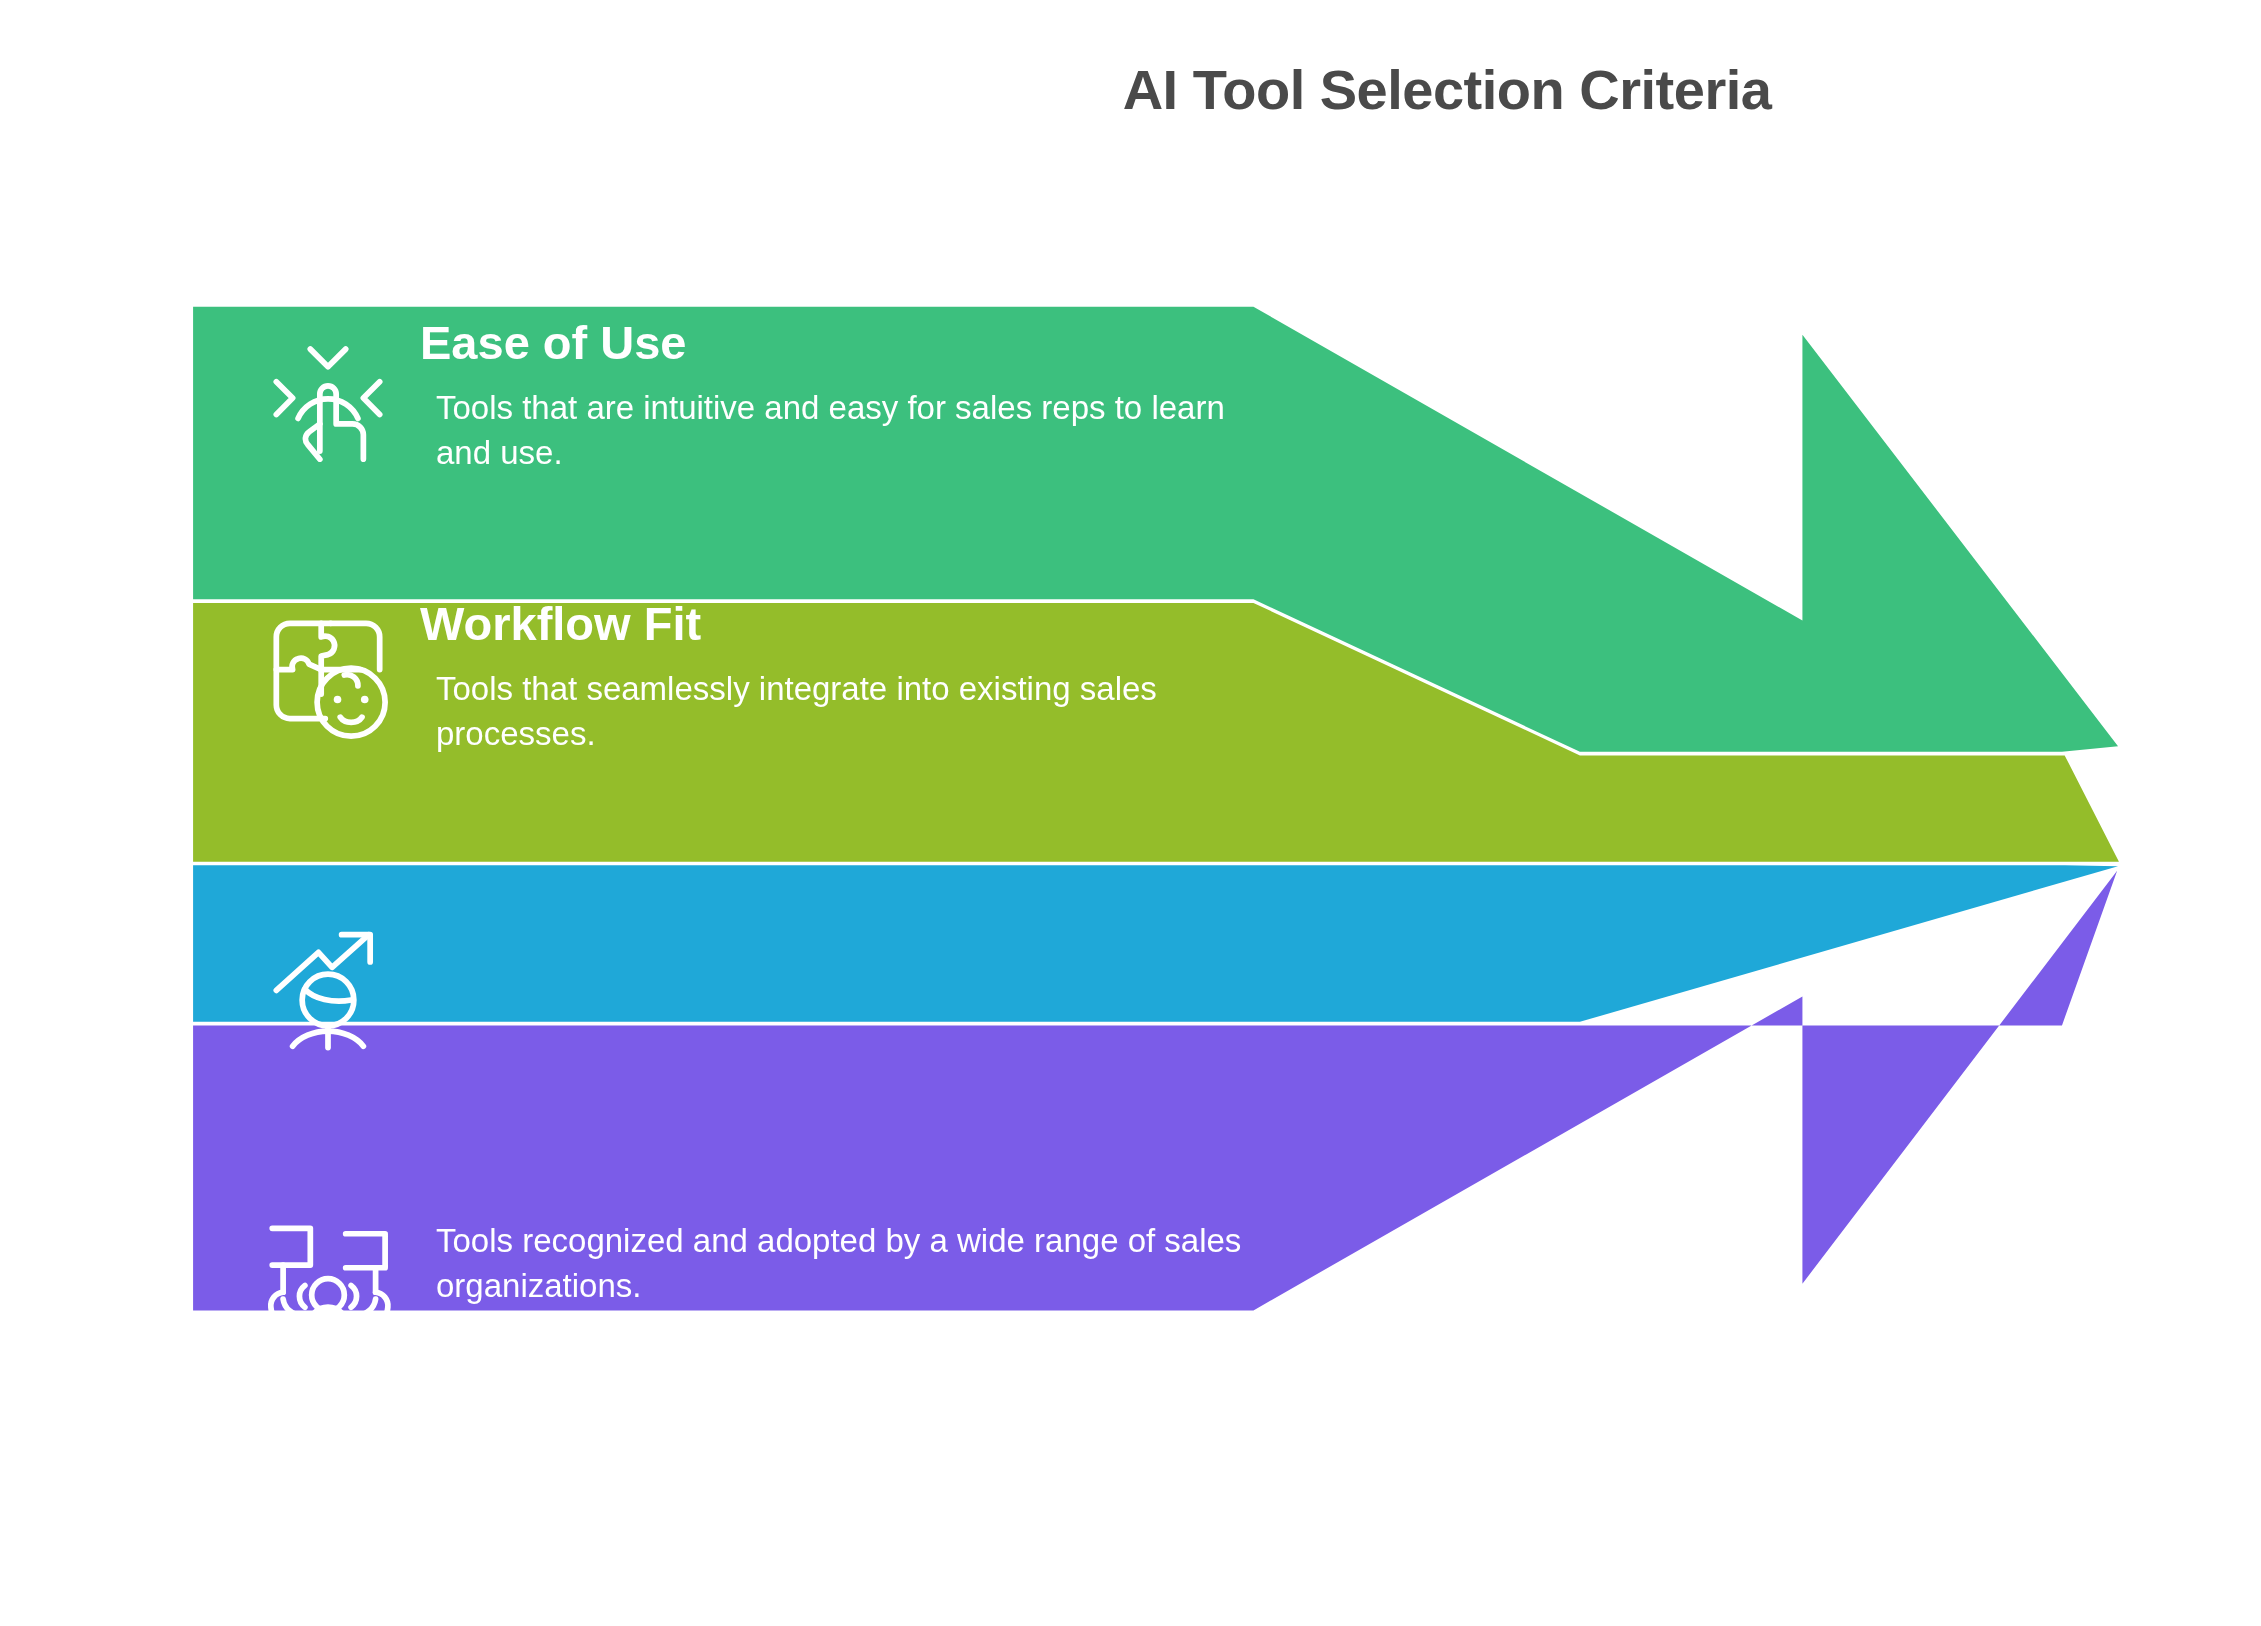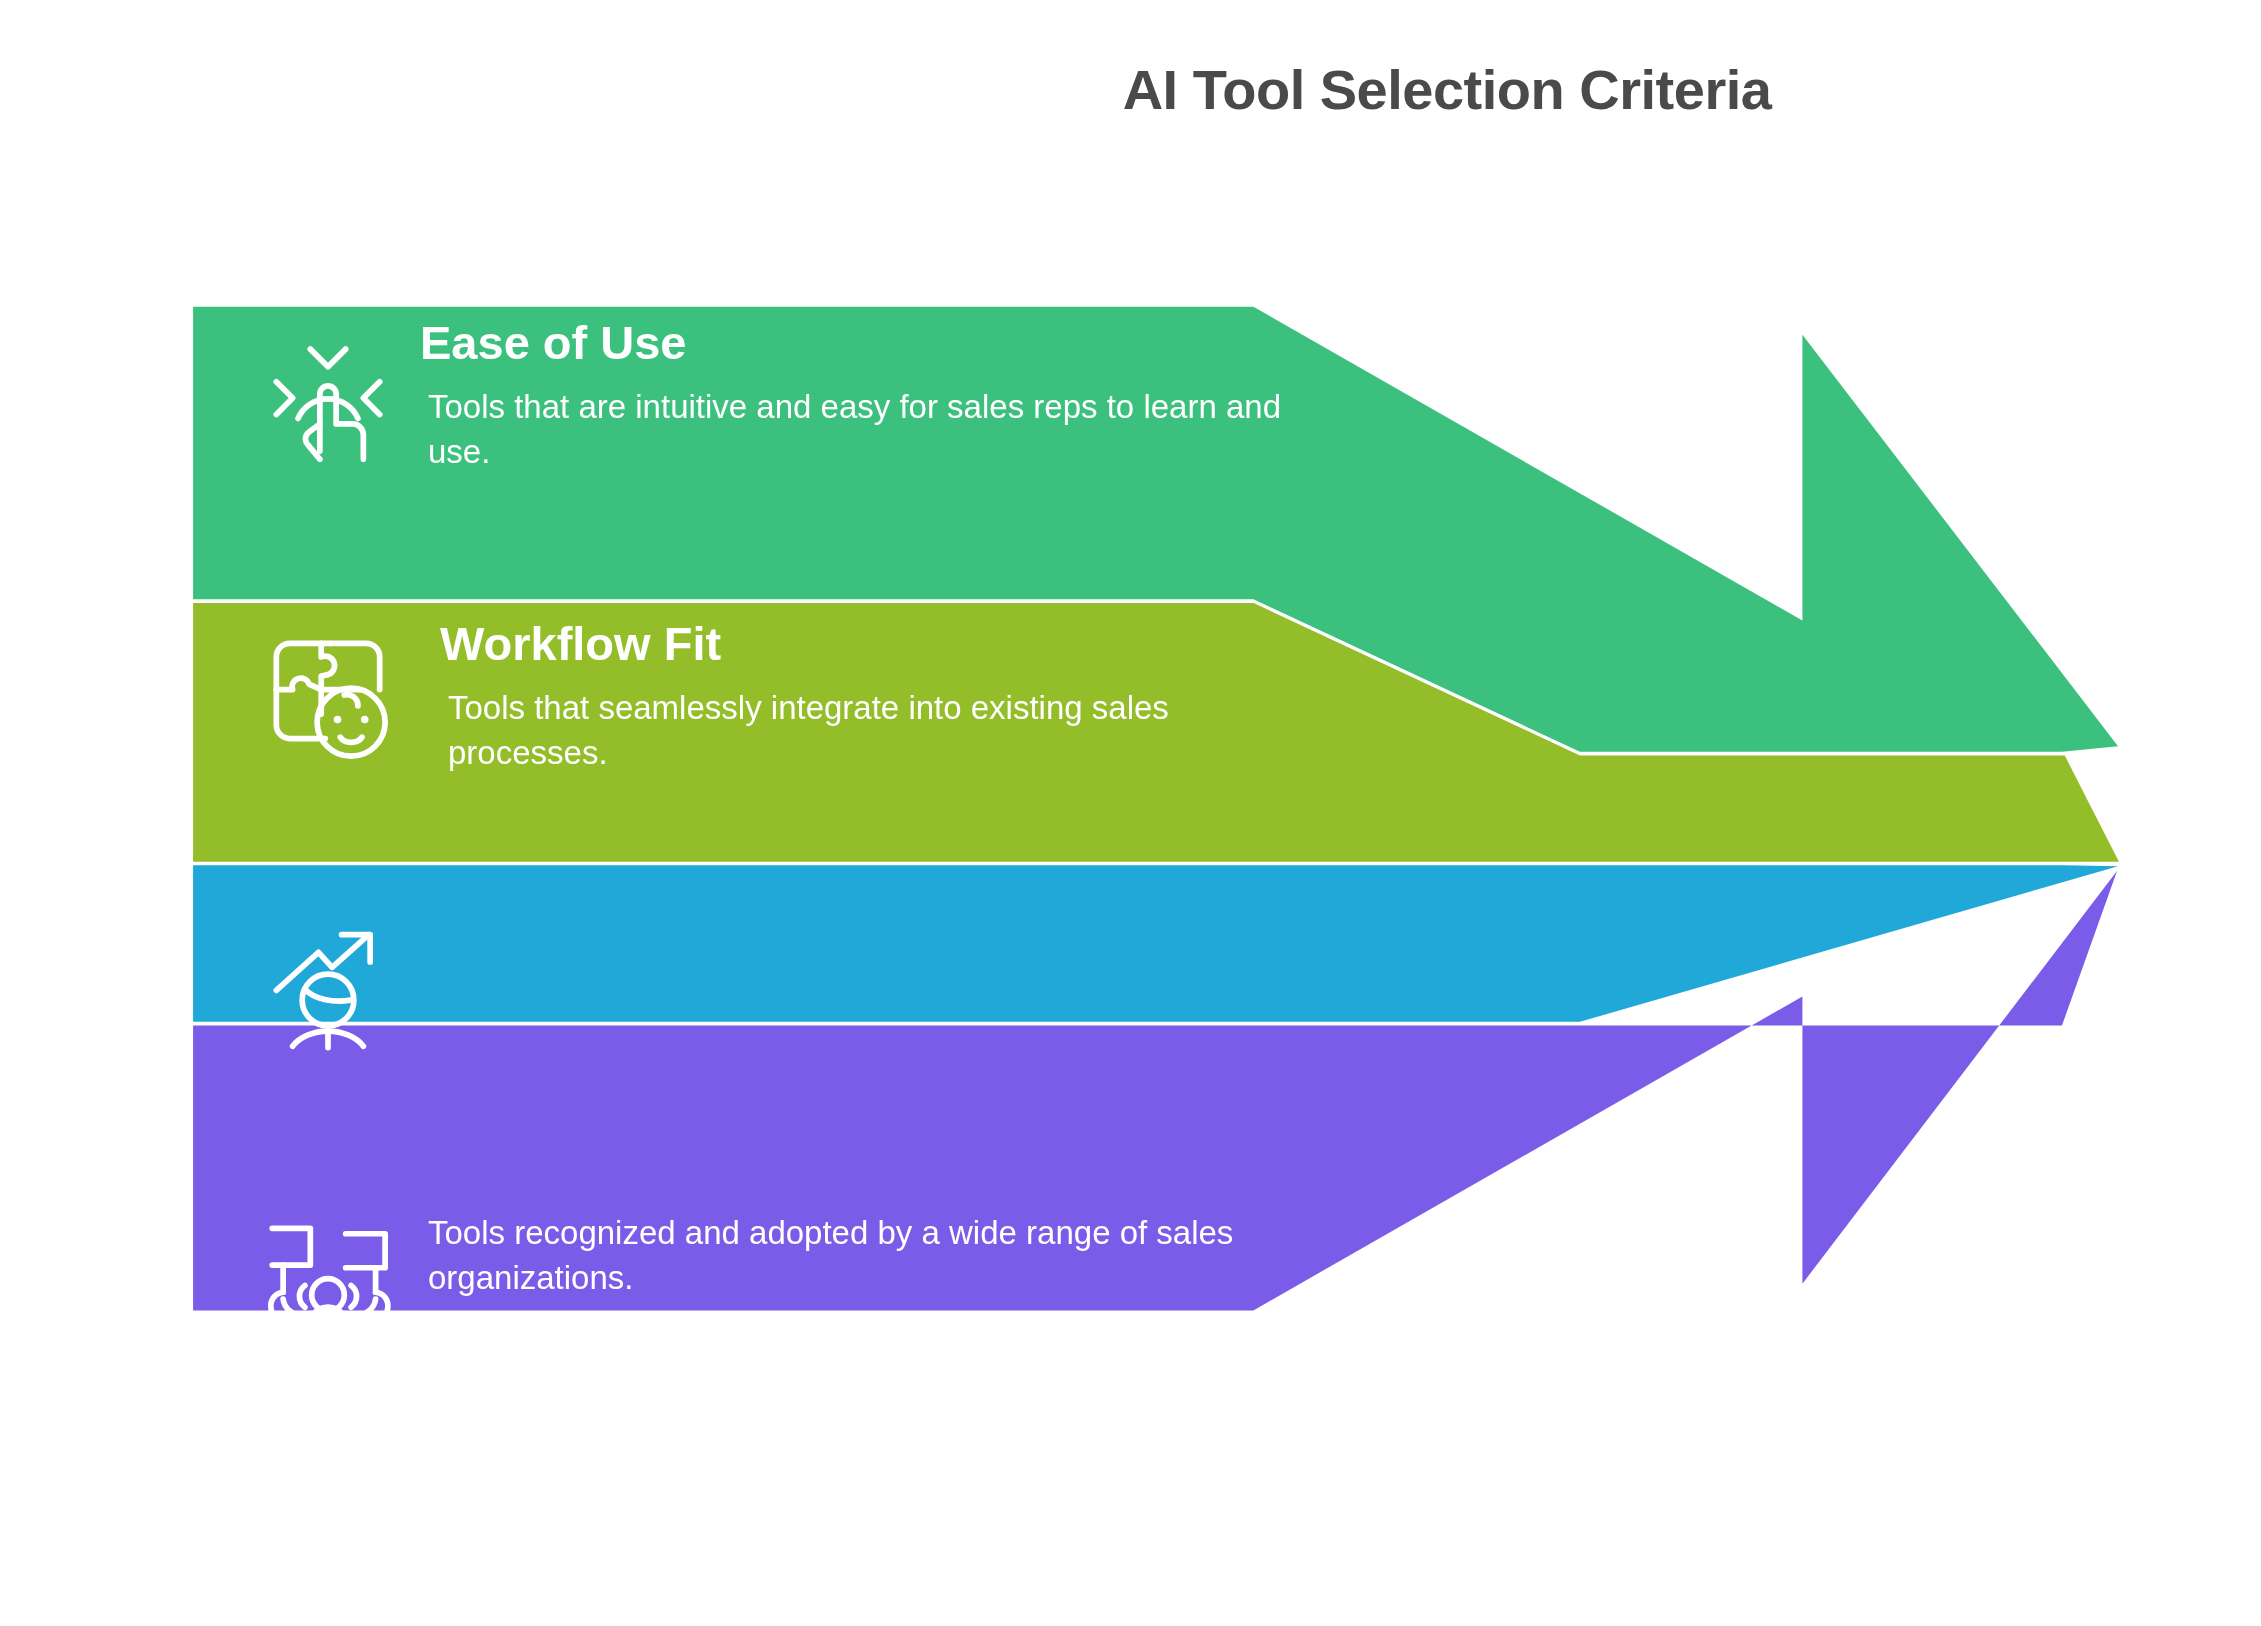--- a/index.html
+++ b/index.html
@@ -77,26 +77,26 @@
     color: #ffffff;
     line-height: 1.12;
     margin: 0 0 15.4px 0;
     white-space: nowrap;
   }
   .band-desc {
     font-size: 33px;
     font-weight: normal;
     color: #ffffff;
     line-height: 1.36;
-    margin: 8px;
+    margin: 16px;
     max-width: 859px;
   }
 
   #band-1-content { top: 317px; height: 289px; }
-  #band-2-content { top: 618px; height: 289px; gap: 20px; }
+  #band-2-content { top: 598px; height: 289px; }
   #band-3-content { top: 908px; height: 289px; }
   #band-4-content { top: 1203px; height: 289px; }
 
   #watermark {
     position: absolute;
     right: 81px;
     bottom: 68px;
     font-size: 29px;
     color: #fbfbfb;
     letter-spacing: 0.9px;

